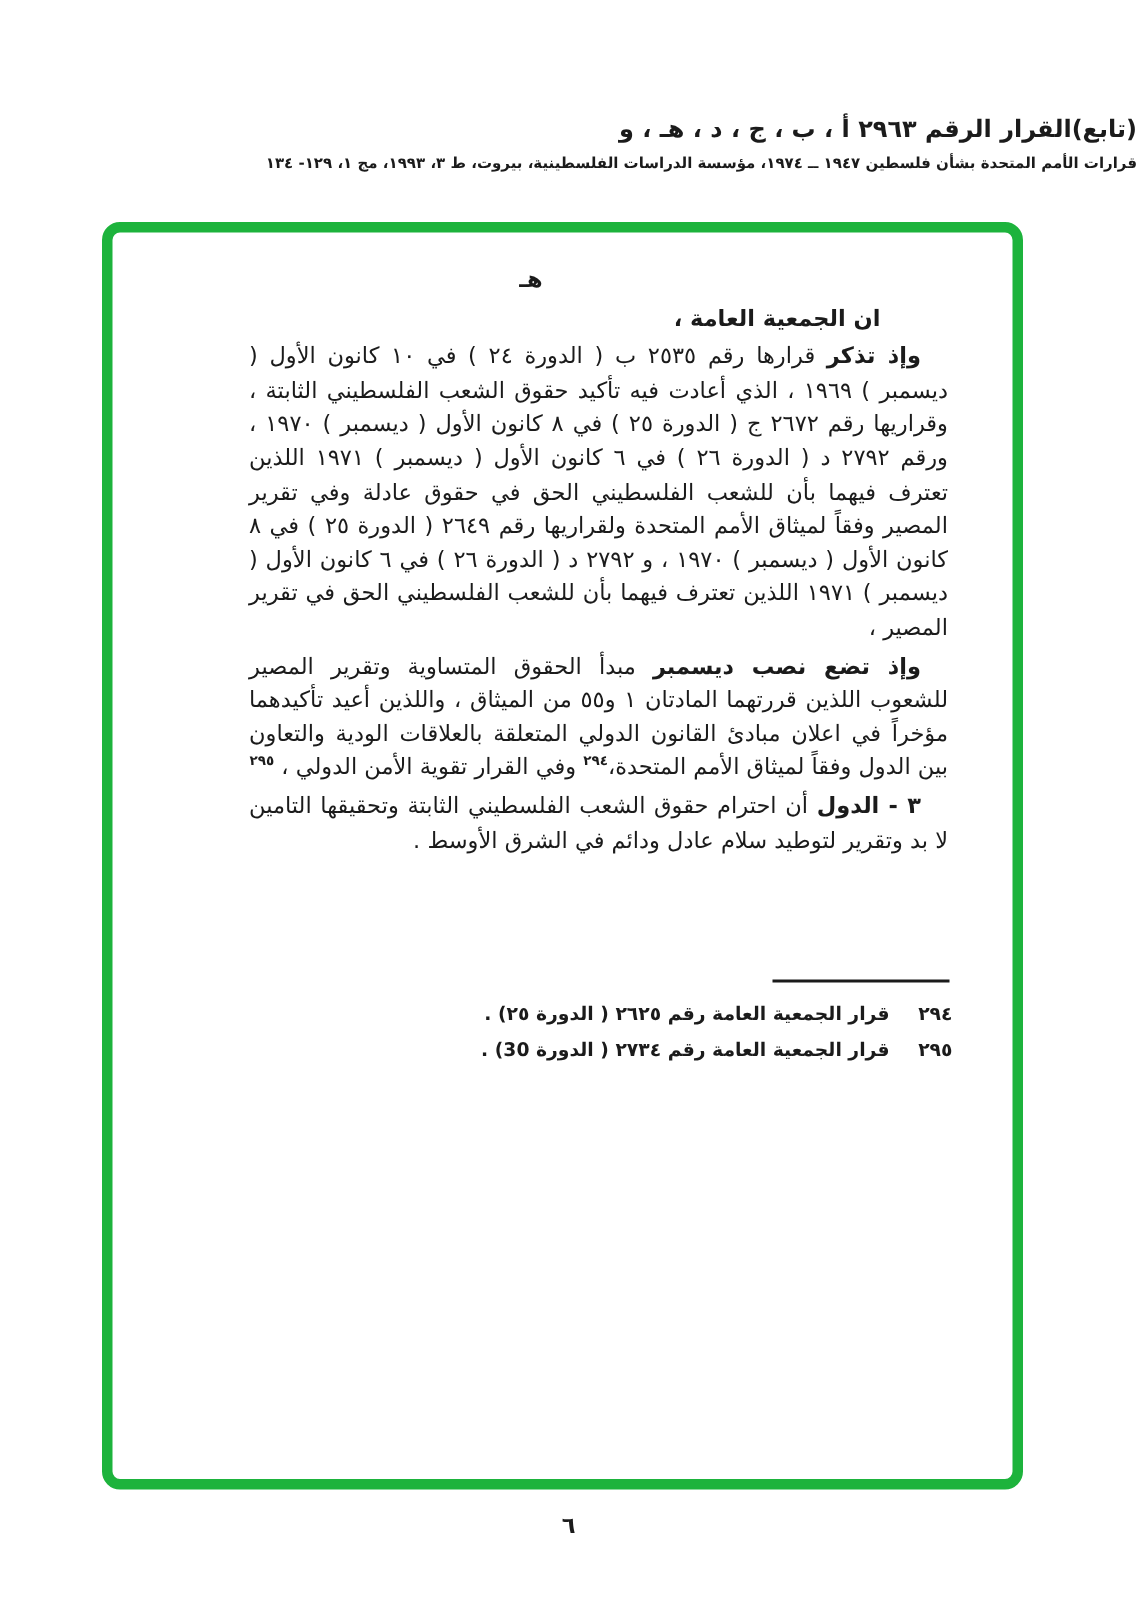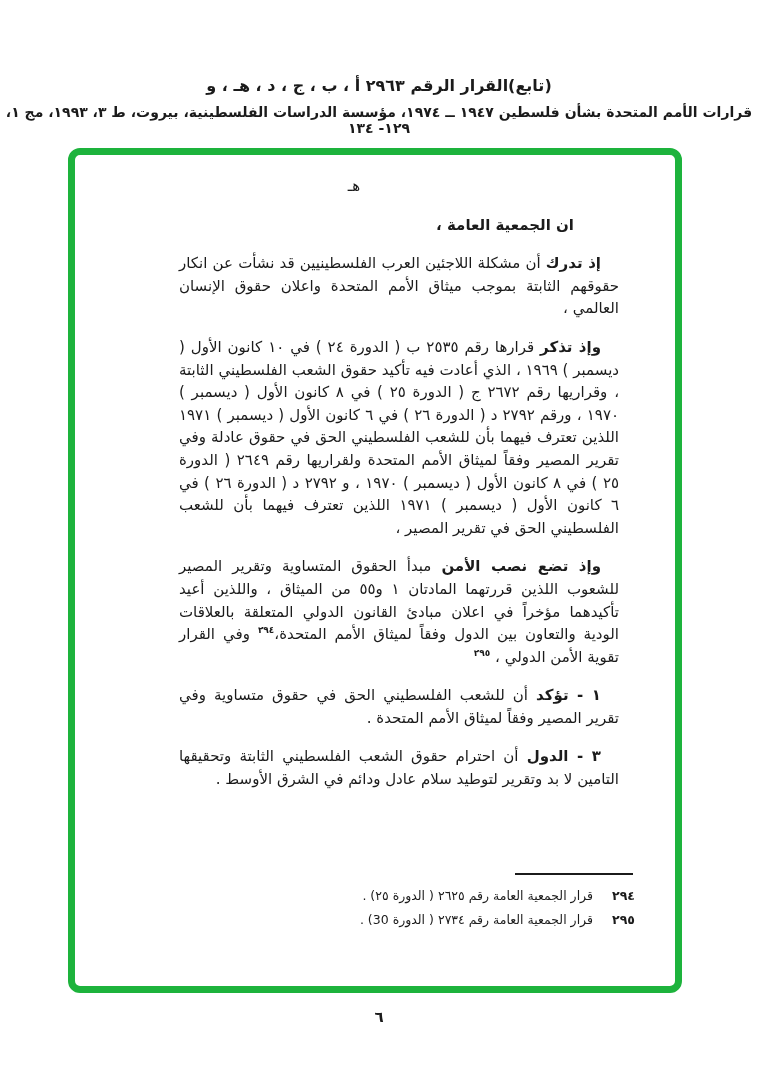--- a/index.html
+++ b/index.html
@@ -14,31 +14,30 @@
     overflow: hidden;
   }
   .page {
     position: relative;
     width: 758px;
     height: 1078px;
     background: #ffffff;
   }
   .doc-header {
     direction: rtl;
-    text-align: center;
     padding-top: 76px;
   }
   .doc-header .title-line {
     font-weight: bold;
     font-size: 16px;
     letter-spacing: 0.5px;
   }
   .doc-header .source-line {
     font-weight: bold;
-    font-size: 14px;
+    font-size: 10px;
     margin-top: 9px;
     letter-spacing: 0.2px;
   }
   .frame {
     position: absolute;
     left: 68px;
     top: 148px;
     width: 614px;
     height: 845px;
     box-sizing: border-box;
@@ -48,28 +47,28 @@
   }
   .frame-inner {
     direction: rtl;
     text-align: justify;
     padding: 20px 40px 0 88px;
     font-size: 15px;
     line-height: 22.6px;
   }
   .section-letter {
     text-align: center;
-    font-weight: normal;
+    font-weight: bold;
     font-size: 15px;
     position: relative;
     right: 45px;
     margin-bottom: 3px;
   }
   .frame-inner p {
-    margin: 16px;
+    margin: 3px;
     text-indent: 18px;
   }
   .opening-line {
     font-weight: bold;
     text-indent: 45px !important;
   }
   b.lead { font-weight: bold; }
   sup.fn-ref {
     font-size: 9px;
     font-weight: bold;
@@ -93,21 +92,21 @@
     direction: rtl;
     align-items: baseline;
     gap: 16px;
     margin-top: 7px;
   }
   .fn-num {
     font-weight: bold;
     flex: 0 0 auto;
     min-width: 26px;
   }
-  .fn-text { flex: 0 1 auto; }
+  .fn-text { flex: 0 1 auto; font-weight: bold; }
   .page-number {
     position: absolute;
     left: 0;
     top: 1008px;
     width: 100%;
     text-align: center;
     font-size: 15px;
     font-weight: bold;
   }
 </style>
@@ -121,27 +120,25 @@
     <div class="source-line">قرارات الأمم المتحدة بشأن فلسطين ١٩٤٧ ــ ١٩٧٤، مؤسسة الدراسات الفلسطينية، بيروت، ط ٣، ١٩٩٣، مج ١، ١٢٩- ١٣٤</div>
   </header>
 
   <div class="frame">
     <div class="frame-inner">
 
       <div class="section-letter">هـ</div>
 
       <p class="opening-line">ان الجمعية العامة ،</p>
 
-      <p><b class="lead">إذ تدرك</b><span> أن مشكلة اللاجئين العرب الفلسطينيين قد نشأت عن انكار حقوقهم الثابتة بموجب ميثاق الأمم المتحدة واعلان حقوق الإنسان العالمي ،</span></p>
 
       <p><b class="lead">وإذ تذكر</b><span> قرارها رقم ٢٥٣٥ ب ( الدورة ٢٤ ) في ١٠ كانون الأول ( ديسمبر ) ١٩٦٩ ، الذي أعادت فيه تأكيد حقوق الشعب الفلسطيني الثابتة ، وقراريها رقم ٢٦٧٢ ج ( الدورة ٢٥ ) في ٨ كانون الأول ( ديسمبر ) ١٩٧٠ ، ورقم ٢٧٩٢ د ( الدورة ٢٦ ) في ٦ كانون الأول ( ديسمبر ) ١٩٧١ اللذين تعترف فيهما بأن للشعب الفلسطيني الحق في حقوق عادلة وفي تقرير المصير وفقاً لميثاق الأمم المتحدة ولقراريها رقم ٢٦٤٩ ( الدورة ٢٥ ) في ٨ كانون الأول ( ديسمبر ) ١٩٧٠ ، و ٢٧٩٢ د ( الدورة ٢٦ ) في ٦ كانون الأول ( ديسمبر ) ١٩٧١ اللذين تعترف فيهما بأن للشعب الفلسطيني الحق في تقرير المصير ،</span></p>
 
-      <p><b class="lead">وإذ تضع نصب الأمن</b><span> مبدأ الحقوق المتساوية وتقرير المصير للشعوب اللذين قررتهما المادتان ١ و٥٥ من الميثاق ، واللذين أعيد تأكيدهما مؤخراً في اعلان مبادئ القانون الدولي المتعلقة بالعلاقات الودية والتعاون بين الدول وفقاً لميثاق الأمم المتحدة،</span><sup class="fn-ref">٢٩٤</sup><span> وفي القرار تقوية الأمن الدولي ، </span><sup class="fn-ref">٢٩٥</sup></p>
+      <p><b class="lead">وإذ تضع نصب ديسمبر</b><span> مبدأ الحقوق المتساوية وتقرير المصير للشعوب اللذين قررتهما المادتان ١ و٥٥ من الميثاق ، واللذين أعيد تأكيدهما مؤخراً في اعلان مبادئ القانون الدولي المتعلقة بالعلاقات الودية والتعاون بين الدول وفقاً لميثاق الأمم المتحدة،</span><sup class="fn-ref">٢٩٤</sup><span> وفي القرار تقوية الأمن الدولي ، </span><sup class="fn-ref">٢٩٥</sup></p>
 
-      <p><span class="clause-num">١ - </span><b class="lead">تؤكد</b><span> أن للشعب الفلسطيني الحق في حقوق متساوية وفي تقرير المصير وفقاً لميثاق الأمم المتحدة .</span></p>
 
 
       <p><span class="clause-num">٣ - </span><b class="lead">الدول</b><span> أن احترام حقوق الشعب الفلسطيني الثابتة وتحقيقها التامين لا بد وتقرير لتوطيد سلام عادل ودائم في الشرق الأوسط .</span></p>
 
       <div class="footnotes">
         <div class="fn-divider"></div>
 
         <div class="fn-row">
           <span class="fn-num">٢٩٤</span>
           <span class="fn-text">قرار الجمعية العامة رقم ٢٦٢٥ ( الدورة ٢٥) .</span>

